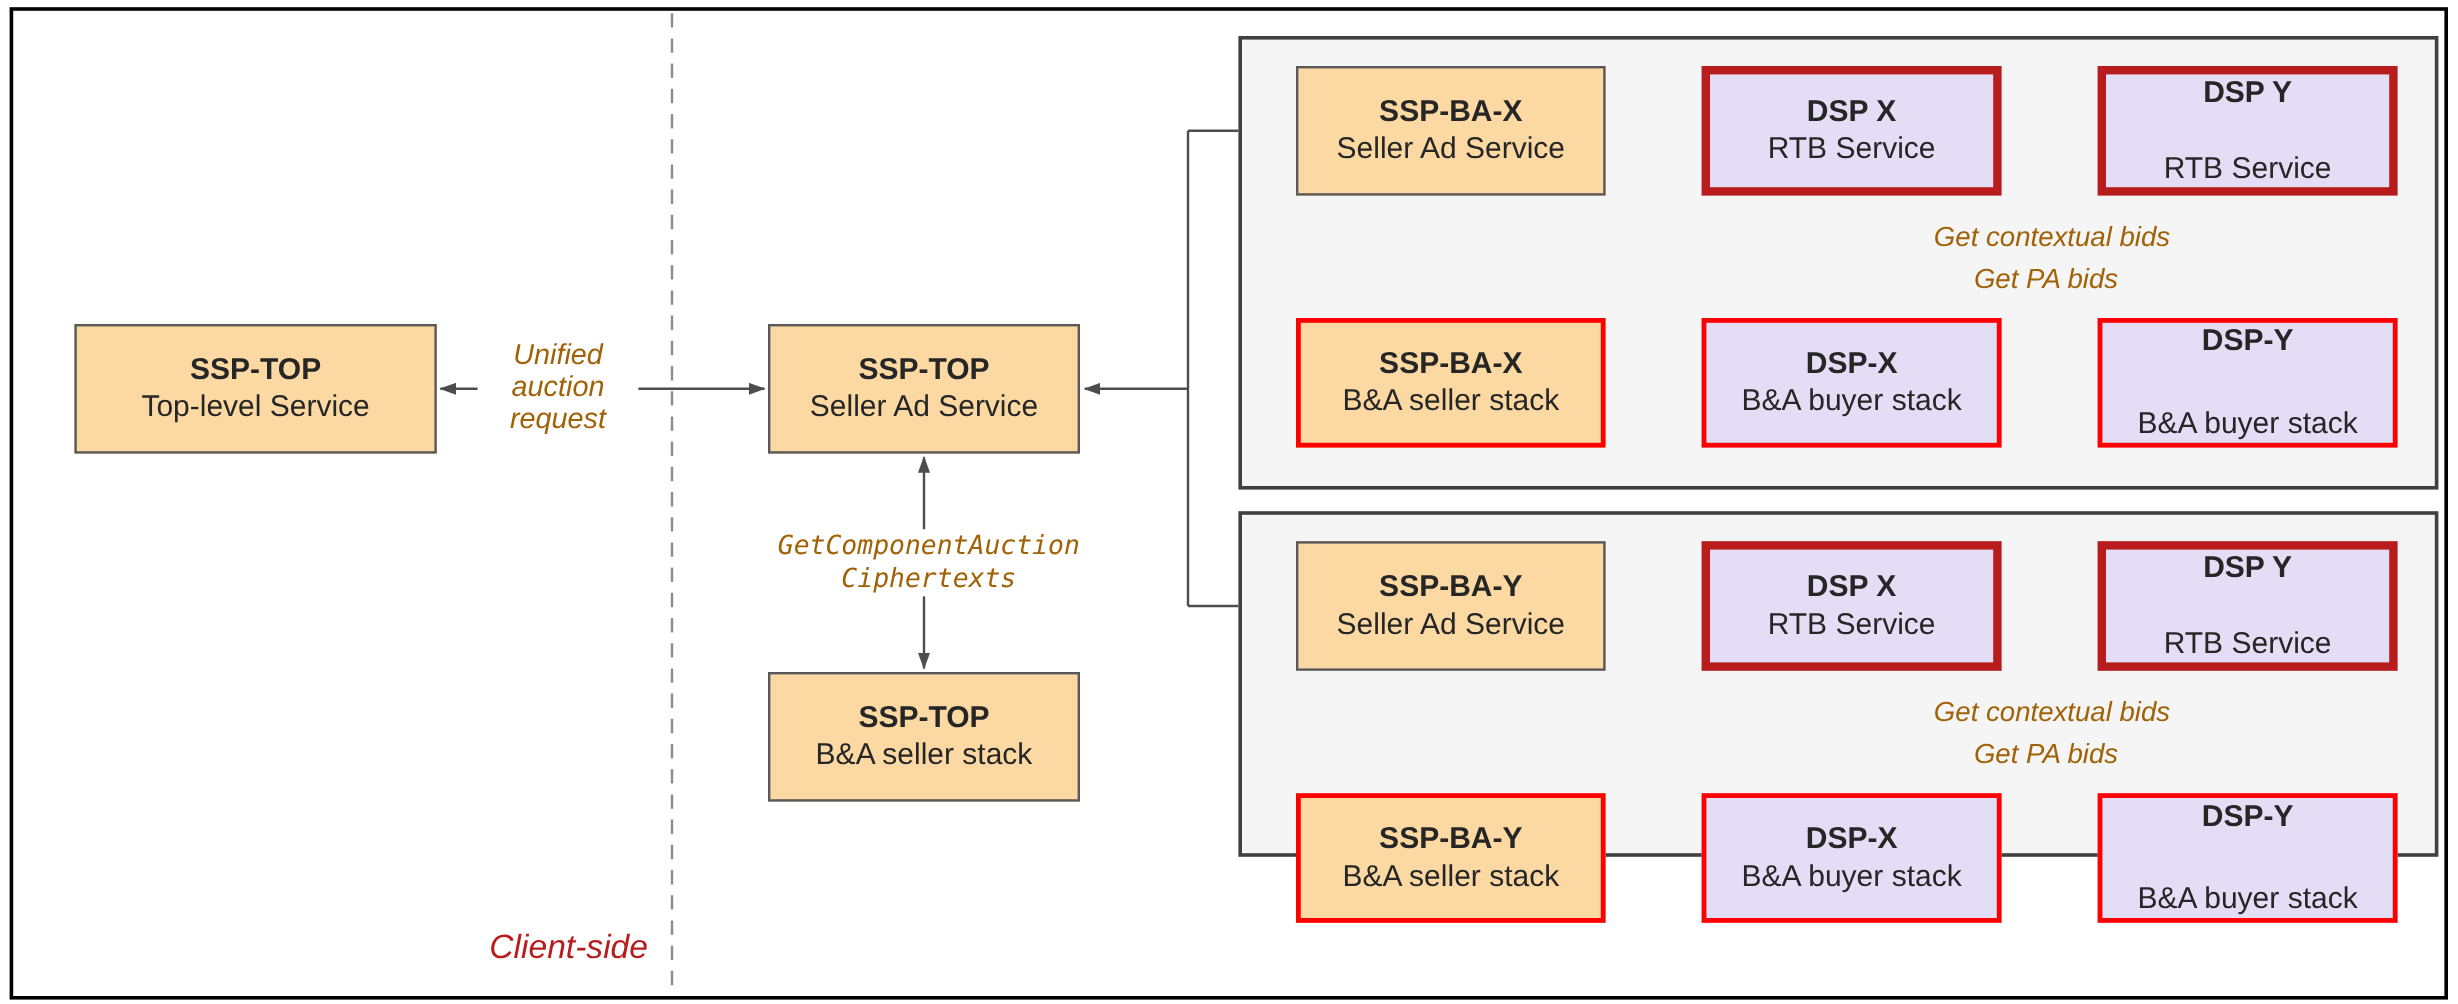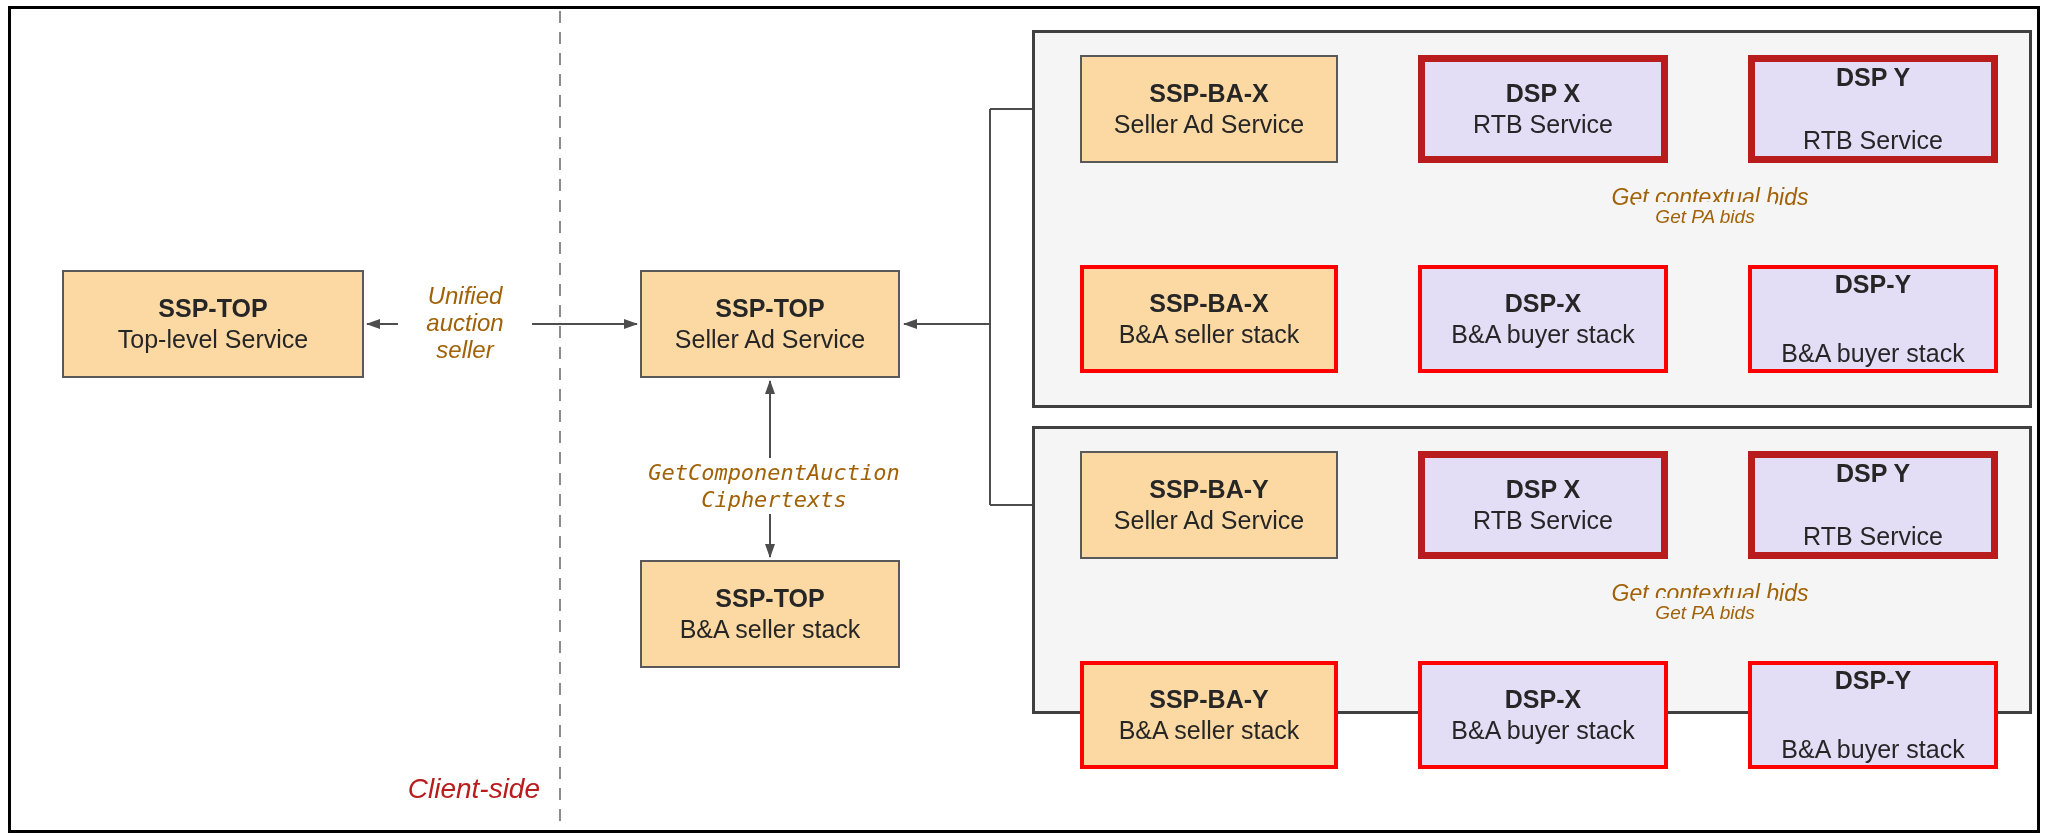--- a/index.html
+++ b/index.html
@@ -24,23 +24,23 @@
   .c2{left:383px;width:250px;}
   .c3{left:713px;width:250px;justify-content:space-between;}
   .r1{top:22px;height:108px;}
   .r2{top:232px;height:108px;}
 
   .edge-label{position:absolute;font-style:italic;color:#a16207;text-align:center;white-space:pre-line;
               display:flex;align-items:center;justify-content:center;z-index:4;line-height:27px;}
   .bg-white{background:#ffffff;}
   .bg-gray{background:#F5F5F5;}
   .unified-label{left:398px;top:280px;width:134px;height:84px;font-size:24px;}
-  .gca-label{left:628px;top:441px;width:292px;height:56px;font-family:"DejaVu Sans Mono",monospace;font-size:22px;margin-top:17px;}
+  .gca-label{left:628px;top:441px;width:292px;height:56px;font-family:"DejaVu Sans Mono",monospace;font-size:22px;}
   .ctx-label{left:560px;top:150px;width:230px;height:28px;font-size:23px;}
-  .pa-label{left:600px;top:169px;width:140px;height:28px;font-size:19px;}
+  .pa-label{left:600px;top:185px;width:140px;height:28px;font-size:23px;}
 
   .side-label{position:absolute;font-style:italic;font-size:28px;line-height:34px;color:#b91c1c;z-index:4;}
   .client-side{left:340px;top:772px;width:200px;text-align:right;}
   .server-side{left:588px;top:772px;width:220px;text-align:left;}
 </style>
 </head>
 <body>
 
 <div class="canvas">
   <div class="frame"></div>
@@ -82,21 +82,21 @@
     <line class="wire" x1="1873" y1="628" x2="1873" y2="658" marker-end="url(#arr)"></line>
   </svg>
 
   <div class="box orange" style="left:62px;top:270px;width:302px;height:108px;">
     <div class="t">SSP-TOP</div>
     <div class="s">Top-level Service</div>
   </div>
 
   <div class="edge-label bg-white unified-label">Unified
 auction
-seller</div>
+request</div>
 
   <div class="box orange" style="left:640px;top:270px;width:260px;height:108px;">
     <div class="t">SSP-TOP</div>
     <div class="s">Seller Ad Service</div>
   </div>
 
   <div class="edge-label bg-white gca-label">GetComponentAuction
 Ciphertexts</div>
 
   <div class="box orange" style="left:640px;top:560px;width:260px;height:108px;">

